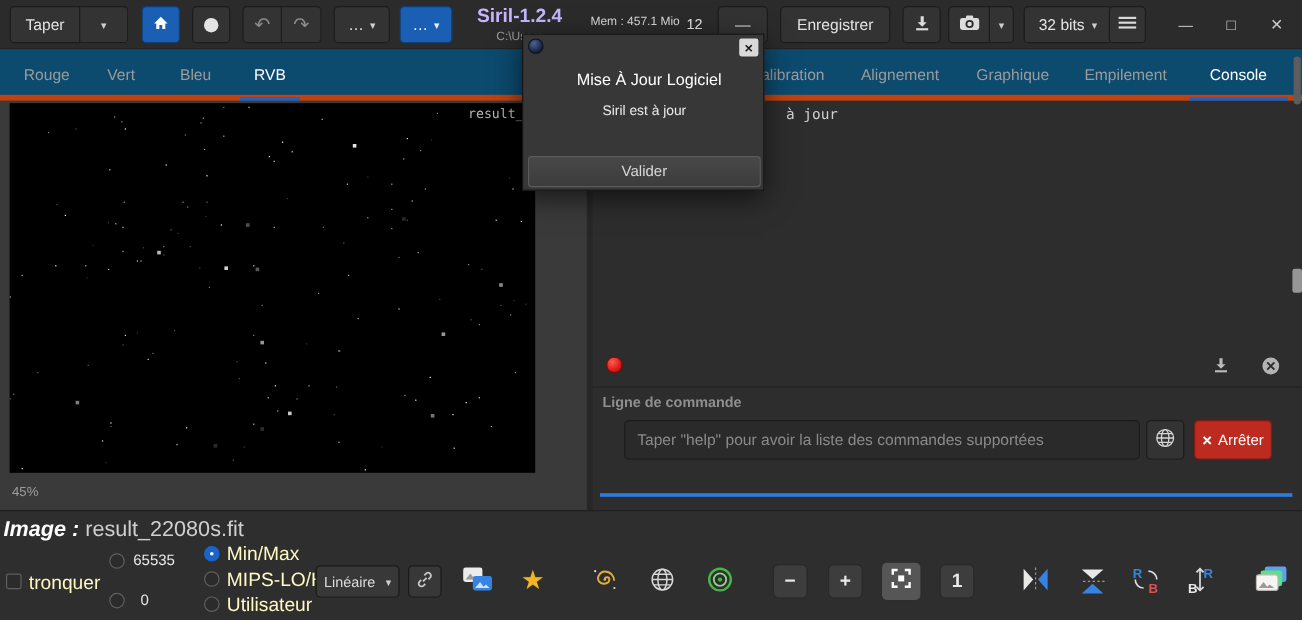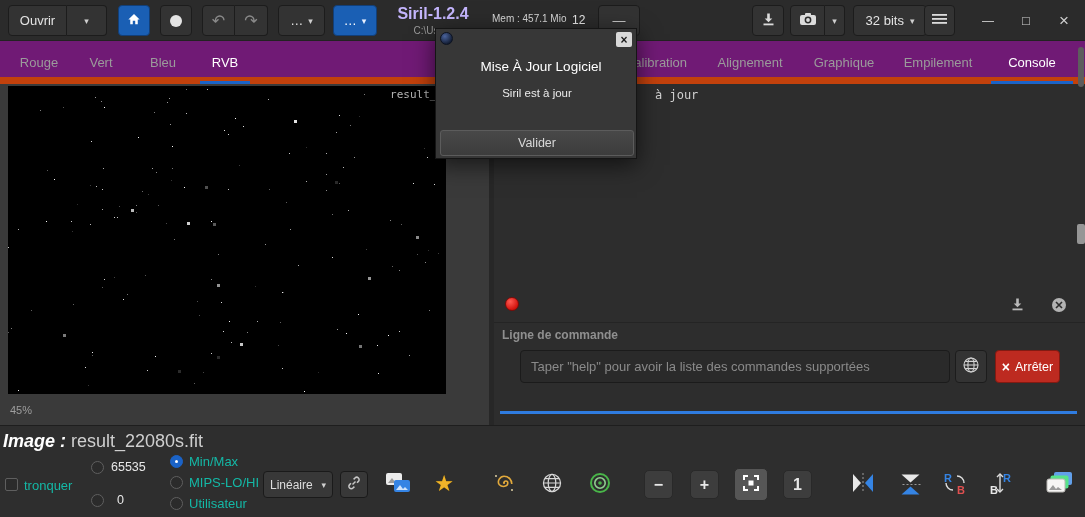--- a/index.html
+++ b/index.html
@@ -22,21 +22,21 @@
   .caret { font-size:9px; color:#cfcfcf; }
   .winbtn { position:absolute; top:0; height:41px; width:36px; background:transparent;
     border:none; color:#cfcfcf; display:flex; align-items:center; justify-content:center; }
   .title-block { position:absolute; left:383px; top:5px; width:100px; text-align:center; }
   .title-block .t1 { font-size:16px; font-weight:bold; color:#c4b5fd; }
   .title-block .t2 { font-size:10px; color:#9c9c9c; margin-top:2px; white-space:nowrap; }
   .memlbl { position:absolute; left:492px; top:13px; font-size:10px; color:#d8d8d8; white-space:nowrap; }
   .threads { position:absolute; left:572px; top:13px; font-size:12px; color:#e8e8e8; }
 
   
-  .tabbar { position:absolute; top:41px; height:43px; background:#701a75; border-bottom:7px solid #c2410c; }
+  .tabbar { position:absolute; top:41px; height:43px; background:#0c4a6e; border-bottom:5px solid #c2410c; }
   .tab { position:absolute; top:0; height:43px; display:flex; align-items:center; justify-content:center;
     color:#9b9b9b; font-size:13px; cursor:default; }
   .tab.active { color:#ffffff; }
   .tab.active::after { content:""; position:absolute; left:6px; right:6px; bottom:0; height:3px; background:#1b63c7; }
 
   
   .left-panel { position:absolute; left:0; top:84px; width:489px; height:341px; background:#3a3a3a; }
   .divider { position:absolute; left:489px; top:41px; width:5px; height:384px; background:#272727; }
   .right-panel { position:absolute; left:494px; top:84px; width:591px; height:341px; background:#2d2d2d; }
 
@@ -70,21 +70,21 @@
   .bottombar { position:absolute; left:0; top:425px; width:1085px; height:92px; background:#2e2e2e;
     border-top:1px solid #1e1e1e; }
   .imgline { position:absolute; left:3px; top:5px; font-size:18px; }
   .imgline .lbl { font-weight:bold; font-style:italic; color:#ffffff; }
   .imgline .val { color:#cfcfcf; margin-left:5px; }
   .checkbox { position:absolute; width:13px; height:13px; background:#2b2b2b; border:1px solid #5f5f5f; border-radius:2px; }
   .radio { position:absolute; width:13px; height:13px; background:#2b2b2b; border:1px solid #5f5f5f; border-radius:50%; }
   .radio.checked { background:#1b63c7; border-color:#1b63c7; }
   .radio.checked::after { content:""; position:absolute; left:4px; top:4px; width:3px; height:3px;
     border-radius:50%; background:#fff; }
-  .small-lbl { position:absolute; font-size:13px; color:#14b8a6; }
+  .small-lbl { position:absolute; font-size:16px; color:#fef9c3; }
   .num-lbl { position:absolute; font-size:12.5px; color:#e8e8e8; }
   .combo { position:absolute; left:263px; top:45px; width:70px; height:27px; background:#383838;
     border:1px solid #1a1a1a; border-radius:4px; display:flex; align-items:center;
     justify-content:space-between; padding:0 6px; font-size:12px; color:#dddddd; }
   .flat-tool { position:absolute; width:36px; height:36px; top:40px; background:transparent; border:none;
     display:flex; align-items:center; justify-content:center; }
   .sq-btn { position:absolute; width:29px; height:29px; top:44px; background:#3d3d3d; border:1px solid #292929;
     border-radius:5px; color:#e8e8e8; font-size:16px; font-weight:bold;
     display:flex; align-items:center; justify-content:center; }
   .sq-btn.pressed { width:34px; height:33px; top:42px; background:#565656; border-color:#2d2d2d; }
@@ -110,21 +110,21 @@
   .pane-grip { position:absolute; left:1077px; top:224px; width:8px; height:20px; background:#969696; border-radius:2px; }
 
   .glyph-dim { color:#8a8a8a; font-size:16px; }
 </style>
 </head>
 <body>
 
 <div id="app">
 
   <div class="titlebar">
-    <button class="tbtn joinL" style="left:8px; width:59px;">Ouvrir</button>
+    <button class="tbtn joinL" style="left:8px; width:59px;">Taper</button>
     <button class="tbtn joinR" style="left:67px; width:40px;">
         <span class="caret">▾</span>
       </button>
 
     <button class="tbtn blue" style="left:118px; width:32px;">
       <span>
         <svg width="16" height="15" viewBox="0 0 16 16">
             <path d="M8 2 L14 8 H12 V13 H9.3 V9.4 H6.7 V13 H4 V8 H2 Z" fill="#ffffff"></path>
           </svg>
       </span>
@@ -154,20 +154,21 @@
       <div class="t1">Siril-1.2.4</div>
       <div class="t2">C:\Users</div>
     </div>
 
     <div class="memlbl">Mem : 457.1 Mio</div>
     <div class="threads">12</div>
     <button class="tbtn" style="left:598px; width:42px; color:#d8d8d8;">
         <span>—</span>
       </button>
 
+    <button class="tbtn" style="left:650px; width:92px;">Enregistrer</button>
 
     <button class="tbtn" style="left:752px; width:32px;">
       <span>
         <svg width="15" height="15" viewBox="0 0 15 15">
             <path d="M6.2 1.5h2.6v5h2.5L7.5 10.2 3.7 6.5h2.5z" fill="#dcdcdc"></path>
             <rect x="2.5" y="11.5" width="10" height="1.8" fill="#dcdcdc"></rect>
           </svg>
       </span>
     </button>
 

